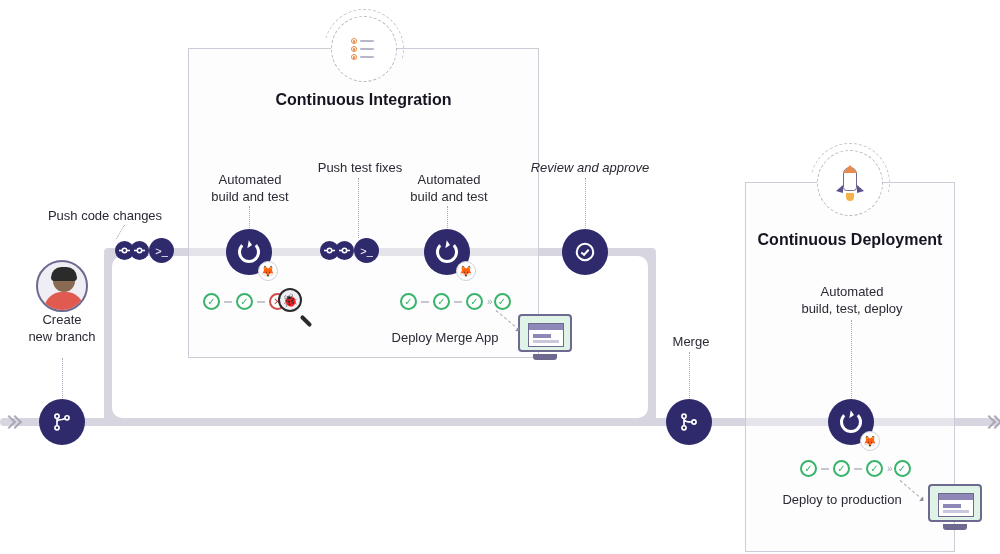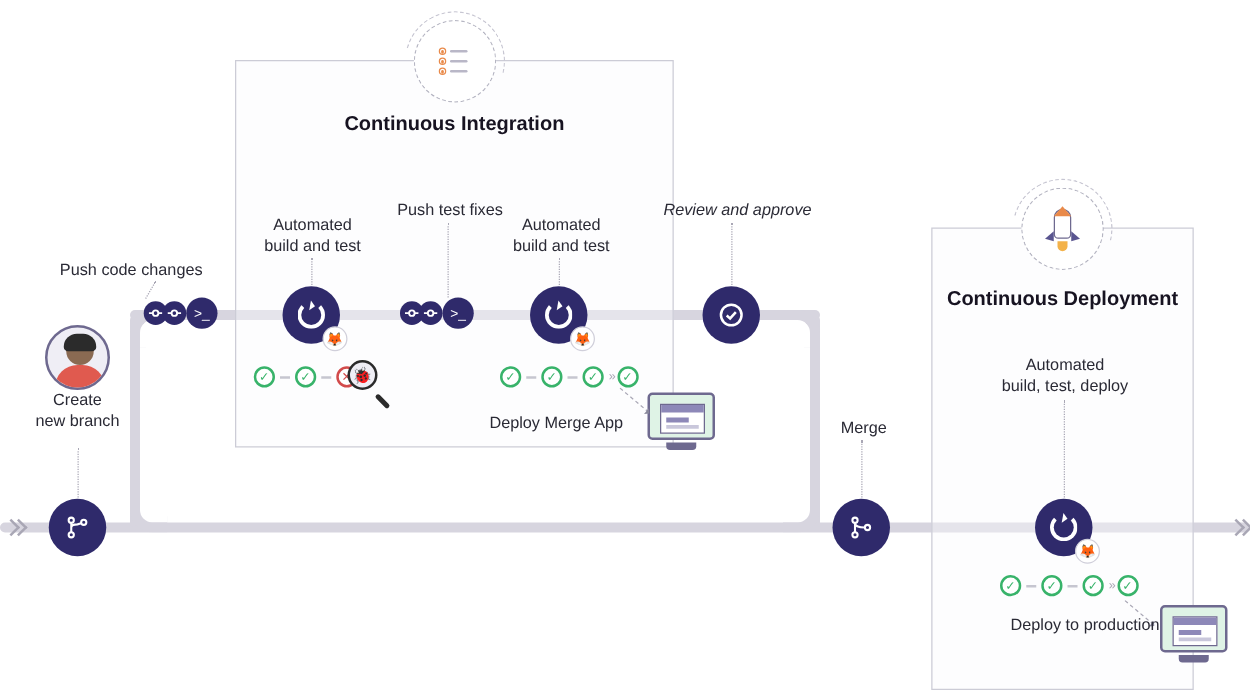--- a/index.html
+++ b/index.html
@@ -514,15 +514,15 @@
   <div class="label" style="left:520px; top:160px; width:140px;font-style:italic;">Review and approve</div>
   <div class="dline" style="left:585px; top:178px; height:50px;"></div>
 
   <div class="label" style="left:668px; top:334px; width:46px;">Merge</div>
   <div class="dline" style="left:689px; top:352px; height:46px;"></div>
 
   <div class="label" style="left:790px; top:284px; width:124px;">Automated
 build, test, deploy</div>
   <div class="dline" style="left:851px; top:320px; height:78px;"></div>
 
-  <div class="label" style="left:788px; top:492px; width:160px;">Deploy to production</div>
+  <div class="label" style="left:762px; top:492px; width:160px;">Deploy to production</div>
 
 </div>
 
 </body></html>

